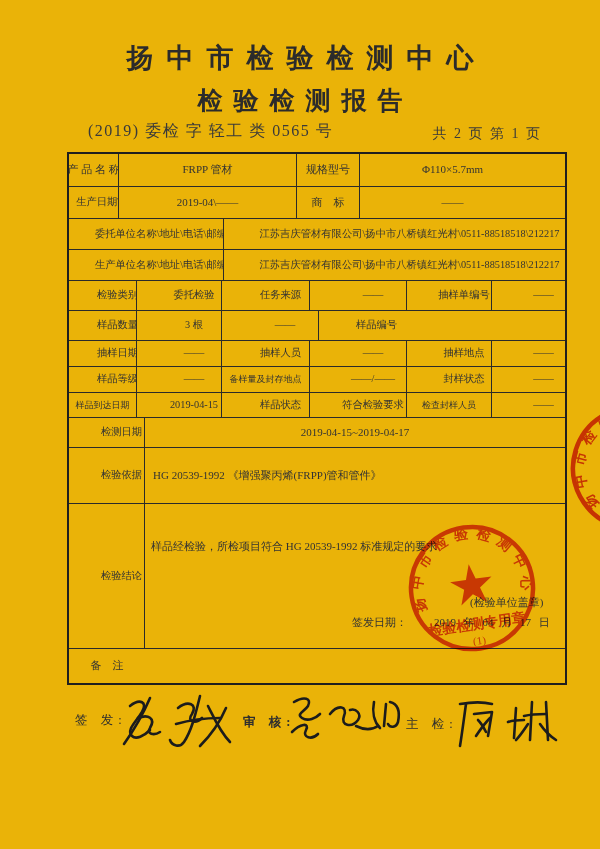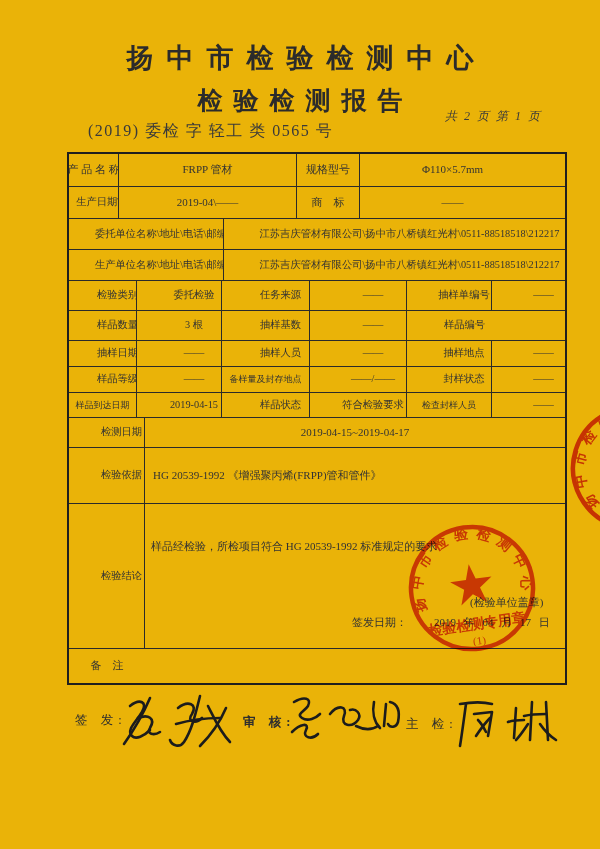--- a/index.html
+++ b/index.html
@@ -12,21 +12,21 @@
   }
   .org-title {
     position:absolute; top:40px; left:0; width:600px; text-align:center;
     font-size:27px; font-weight:bold; letter-spacing:13px; text-indent:13px; color:#2b2b2b;
   }
   .report-title {
     position:absolute; top:84px; left:0; width:600px; text-align:center;
     font-size:25px; font-weight:bold; letter-spacing:11px; text-indent:11px; color:#2b2b2b;
   }
   .doc-number { position:absolute; top:121px; left:88px; font-size:16px; letter-spacing:1.5px; color:#3a3a3a; }
-  .page-info  { position:absolute; top:108px; right:58px; font-size:12px; letter-spacing:2px; color:#3a3a3a;font-style:italic; }
+  .page-info  { position:absolute; top:125px; right:58px; font-size:14px; letter-spacing:2px; color:#3a3a3a; }
 
   .tbl {
     position:absolute; left:67px; top:152px; width:500px;
     border:2px solid #1f1f1f; background:transparent;
   }
   .row { display:flex; border-bottom:1px solid #2a2a2a; }
   .row:last-child { border-bottom:none; }
   .c {
     border-right:1px solid #2a2a2a;
     display:flex; align-items:center; justify-content:center;
@@ -102,21 +102,20 @@
       <div class="c cc2 sm">委托检验</div>
       <div class="c cc3 sm">任务来源</div>
       <div class="c cc4 sm">——</div>
       <div class="c cc5 sm">抽样单编号</div>
       <div class="c cc6 sm">——</div>
     </div>
 
     <div class="row hr6">
       <div class="c cc1 sm">样品数量</div>
       <div class="c cc2 sm">3 根</div>
-      <div class="c cc3 sm">抽样基数</div>
       <div class="c cc4 sm">——</div>
       <div class="c cc5 sm">样品编号</div>
     </div>
 
     <div class="row hr7">
       <div class="c cc1 sm">抽样日期</div>
       <div class="c cc2 sm">——</div>
       <div class="c cc3 sm">抽样人员</div>
       <div class="c cc4 sm">——</div>
       <div class="c cc5 sm">抽样地点</div>

